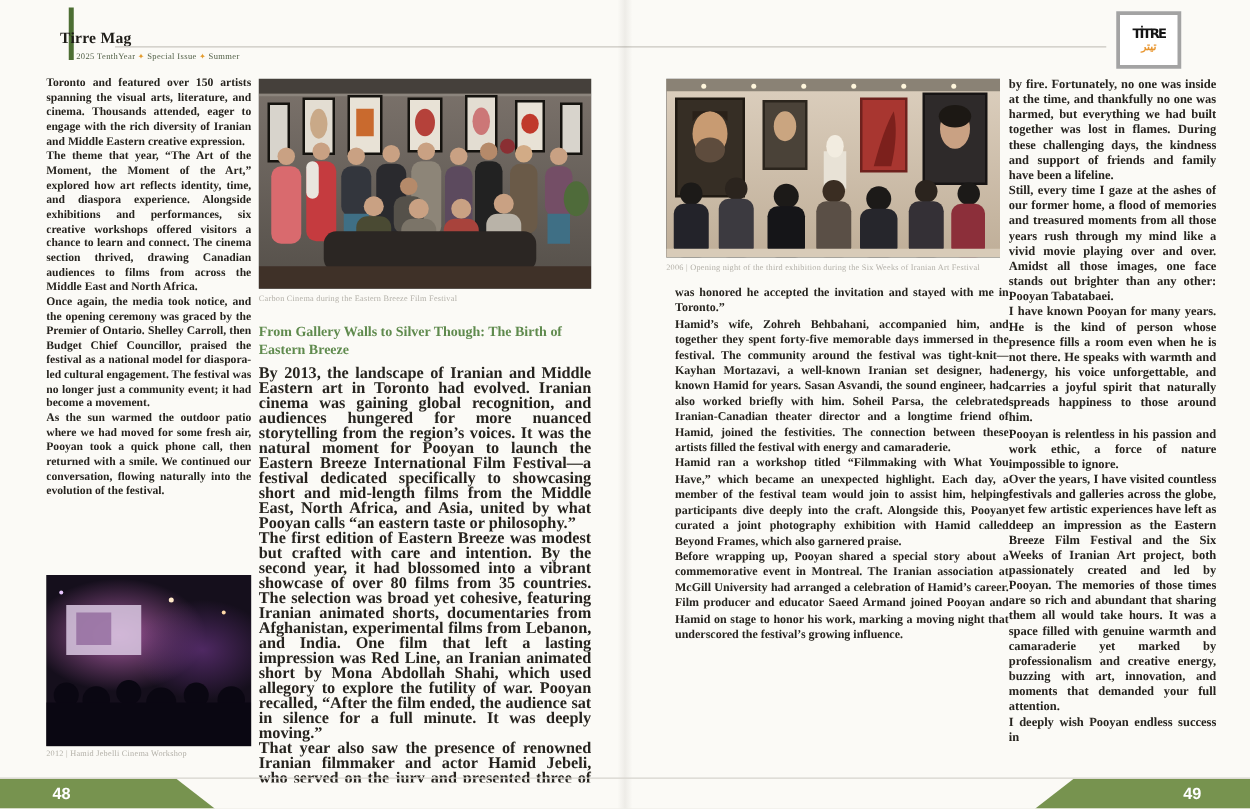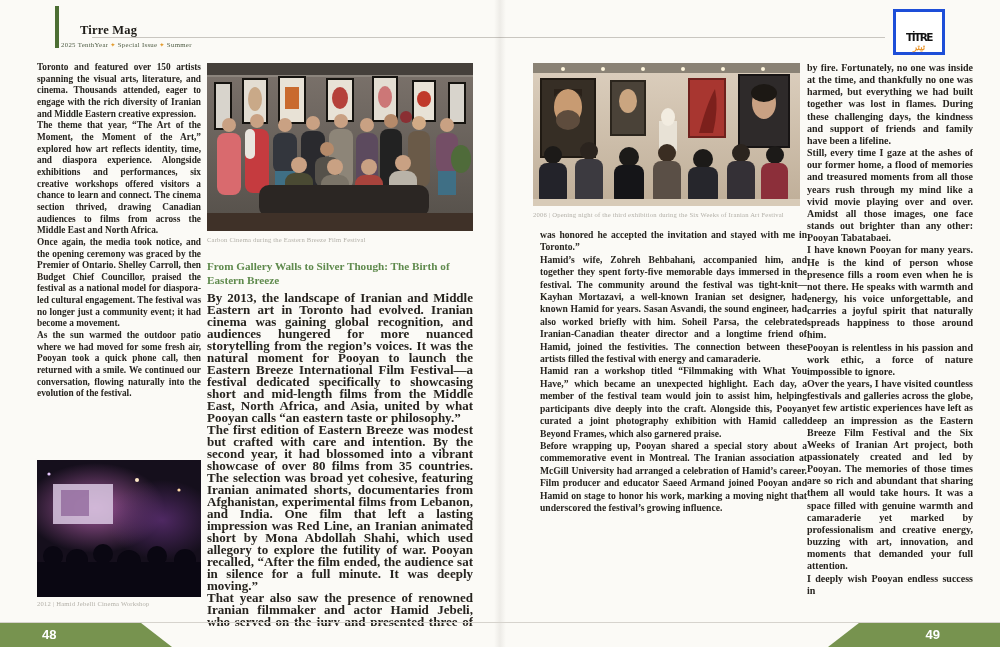--- a/index.html
+++ b/index.html
@@ -6,28 +6,28 @@
   .spread {
     position:relative; width:1000px; height:647px; margin:0 auto;
     background:#fbfaf6; overflow:hidden;
     font-family:"Liberation Serif", serif; color:#27241f;
   }
   .fold { position:absolute; left:494px; top:0; width:12px; height:647px;
     background:linear-gradient(90deg, rgba(0,0,0,0), rgba(60,50,40,0.07) 50%, rgba(0,0,0,0)); }
 
   
   .green-bar { position:absolute; left:55px; top:6px; width:4px; height:42px; background:#4c6e33; }
-  .mag-title { position:absolute; left:80px; top:23px; font-size:12.5px; font-weight:bold; letter-spacing:0.2px; color:#1e1c18; }
+  .mag-title { position:absolute; left:48px; top:23px; font-size:12.5px; font-weight:bold; letter-spacing:0.2px; color:#1e1c18; }
   .header-rule { position:absolute; left:92px; top:37px; width:793px; height:1px; background:#c9c6c0; }
   .issue-line { position:absolute; left:61px; top:41px; font-size:6.8px; color:#4f5d44; letter-spacing:0.3px; white-space:nowrap; }
   .issue-line .star { color:#e39b2d; font-size:6.2px; padding:0 2px; }
 
   .logo { position:absolute; left:893px; top:9px; width:46px; height:40px;
-    border:3px solid #1d4ed8; background:#ffffff; display:flex; flex-direction:column;
-    align-items:center; justify-content:flex-end; gap:0; }
+    border:3px solid #a3a3a3; background:#ffffff; display:flex; flex-direction:column;
+    align-items:center; justify-content:center; gap:0; }
   .logo-text { font-family:"DejaVu Sans", sans-serif; font-weight:bold; font-size:10.5px;
     letter-spacing:-1.5px; color:#141414; line-height:11px; }
   .logo-sub { color:#e8952e; font-size:8.5px; font-weight:bold; line-height:9px; }
 
   
   .body-col { position:absolute; text-align:justify; overflow:hidden;font-weight:bold; }
   .body-col p { margin:0; }
   .col-intro   { left:37px;  top:62px;  width:164px; height:396px; font-size:9.3px; line-height:11.65px; }
   .col-feature { left:207px; top:292px; width:266px; height:334px; font-size:13px; line-height:12.0px; }
   .col-main    { left:528px; top:229px; width:267px; height:398px; font-size:9.6px; line-height:12.4px;margin-left:12px; }
@@ -48,21 +48,21 @@
   .photo-b { left:533px; top:63px;  width:267px; height:143px; }
   .photo-c { left:37px;  top:460px; width:164px; height:137px; }
 
   
   .bottom-rule { position:absolute; left:0; top:622px; width:1000px; height:1px; background:#d6d3cd; }
   .ribbon { position:absolute; top:623px; width:172px; height:24px; background:#77934f;
     color:#ffffff; font-family:"Liberation Sans", sans-serif; font-size:13px; font-weight:bold; line-height:24px; }
   .ribbon-left  { left:0; clip-path:polygon(0 0, 82% 0, 100% 100%, 0 100%); }
   .ribbon-right { left:828px; clip-path:polygon(18% 0, 100% 0, 100% 100%, 0 100%); text-align:right; }
   .ribbon-left  .pnum { margin-left:42px; }
-  .ribbon-right .pnum { margin-right:60px; }
+  .ribbon-right .pnum { margin-right:39px; }
 </style>
 </head>
 <body>
 
 <div class="spread">
 
   <div class="green-bar"></div>
   <div class="mag-title">Tirre Mag</div>
   <div class="header-rule"></div>
   <div class="issue-line"><span>2025 TenthYear</span><span class="star">✦</span><span>Special Issue</span><span class="star">✦</span><span>Summer</span></div>

